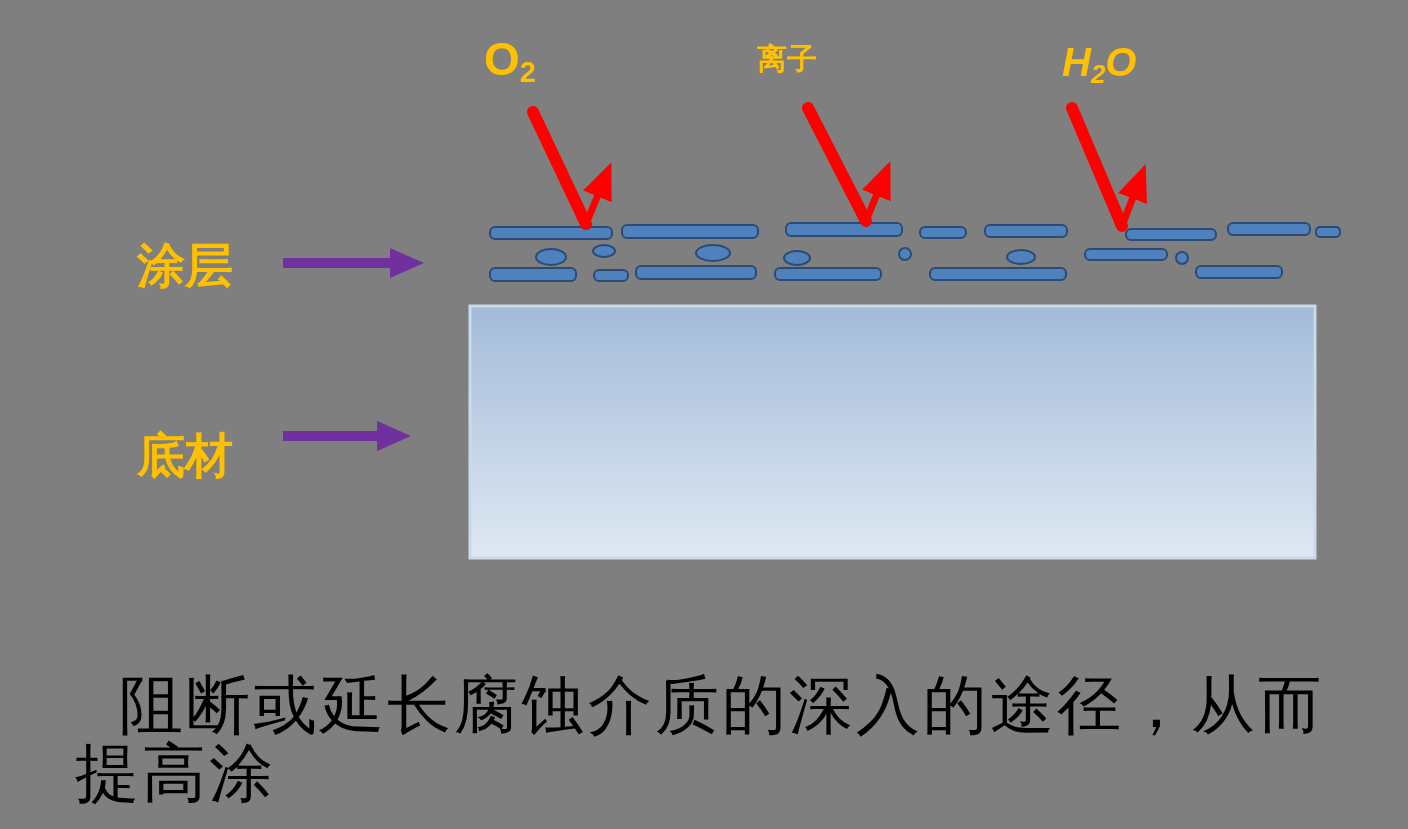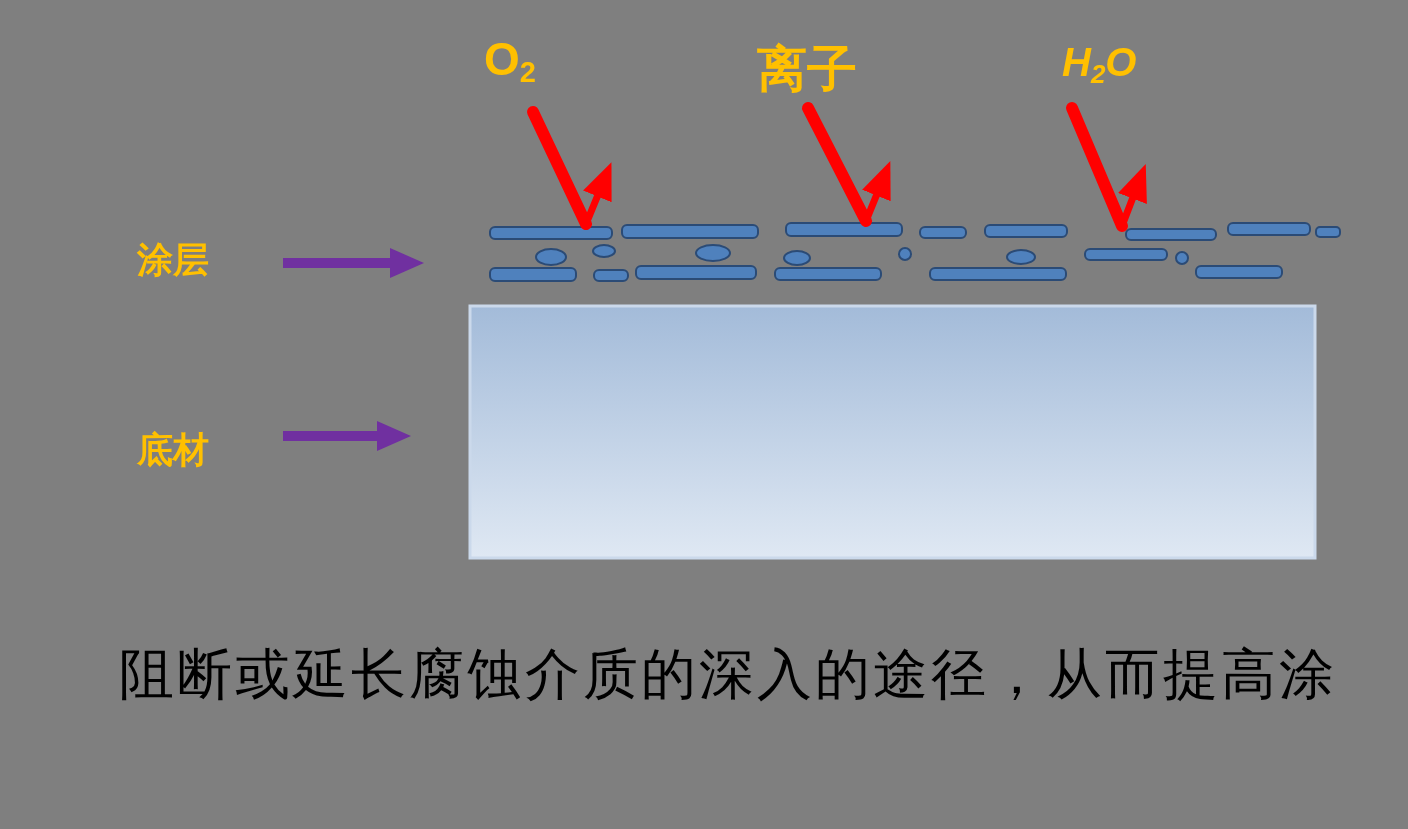--- a/index.html
+++ b/index.html
@@ -16,40 +16,40 @@
   .toplabel {
     position:absolute;
     color:#FFC000;
     font-weight:bold;
     font-family:"Liberation Sans", sans-serif;
     white-space:nowrap;
     line-height:1;
   }
   .toplabel .big { font-size:46px; }
   .toplabel .sub { font-size:29px; vertical-align:-7px; }
-  #ion-label { font-size:50px; }
+  #ion-label { font-size:30px; }
 
   .sidelabel {
     position:absolute;
     color:#FFC000;
     font-weight:bold;
-    font-size:36px;
+    font-size:48px;
     line-height:1;
     white-space:nowrap;
     font-family:"Liberation Sans", sans-serif;
   }
 
   .caption {
     position:absolute;
     left:75px;
-    top:640px;
+    top:671px;
     width:1310px;
     color:#000000;
     font-family:"DejaVu Serif","Liberation Serif",serif;
-    font-size:55px;
+    font-size:64px;
     line-height:68px;
     letter-spacing:3px;
   }
   .caption .line1 { text-indent:44px; }
 </style>
 </head>
 <body>
 
 <div class="stage">
 

